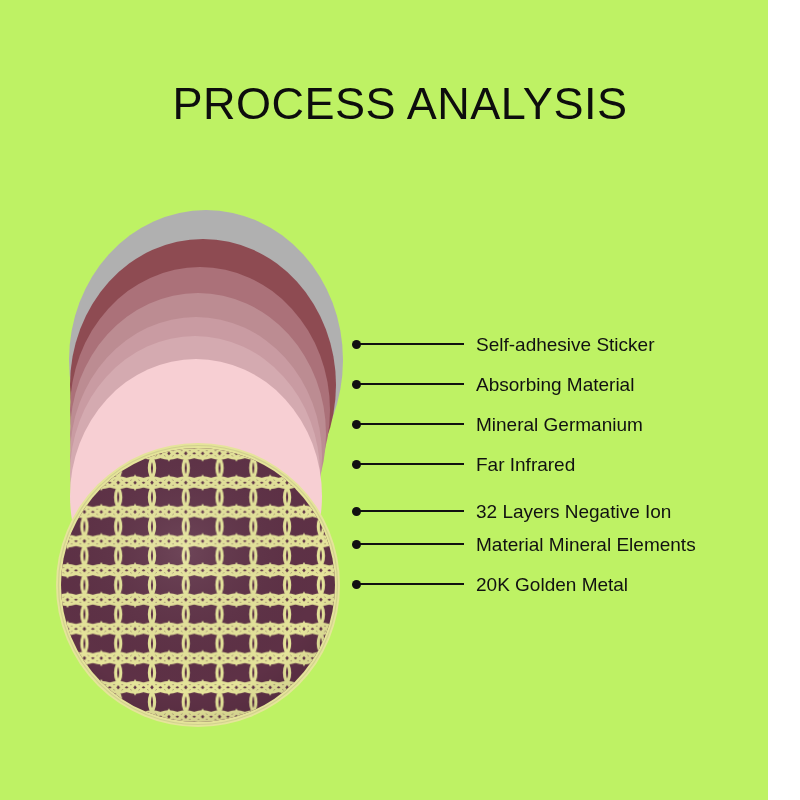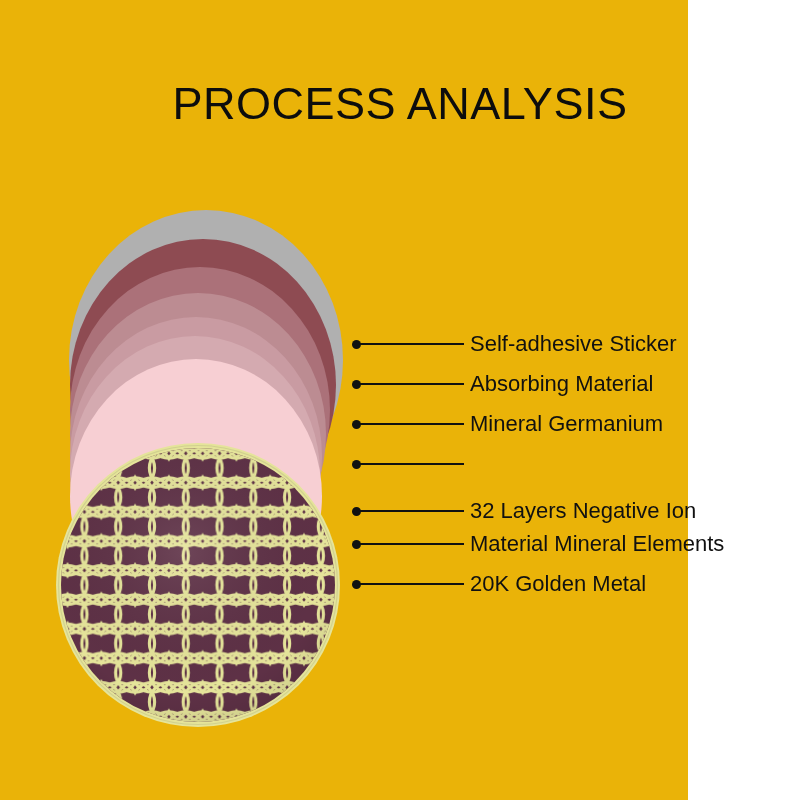--- a/index.html
+++ b/index.html
@@ -14,23 +14,23 @@
     position: relative;
     overflow: hidden;
     font-family: "Liberation Sans", "DejaVu Sans", sans-serif;
     -webkit-font-smoothing: antialiased;
   }
 
   #infographic {
     position: absolute;
     left: 0;
     top: 0;
-    width: 688px;
+    width: 768px;
     height: 800px;
-    background: #eab308;
+    background: #bef264;
   }
 
   
   .title {
     position: absolute;
     left: 0;
     top: 78px;
     width: 800px;
     text-align: center;
     font-size: 45px;
@@ -85,22 +85,22 @@
   .leader .line {
     position: absolute;
     left: 4px;
     top: 50%;
     width: 108px;
     height: 2.4px;
     margin-top: -1.2px;
     background: #111111;
   }
   .legend-label {
-    margin-left: 6px;
-    font-size: 22px;
+    margin-left: 12px;
+    font-size: 19px;
     line-height: 1;
     color: #111111;
     font-family: "Liberation Sans", "DejaVu Sans", sans-serif;
   }
 </style>
 </head>
 <body>
 
 <div id="infographic">
 
@@ -179,20 +179,21 @@
         <span class="line"></span>
       </span>
       <span class="legend-label">Absorbing Material</span>
     </div>
 
     <div class="legend-row" style="top:120px">
       <span class="leader">
         <span class="dot"></span>
         <span class="line"></span>
       </span>
+      <span class="legend-label">Far Infrared</span>
     </div>
 
     <div class="legend-row" style="top:167px">
       <span class="leader">
         <span class="dot"></span>
         <span class="line"></span>
       </span>
       <span class="legend-label">32 Layers Negative Ion</span>
     </div>
 

